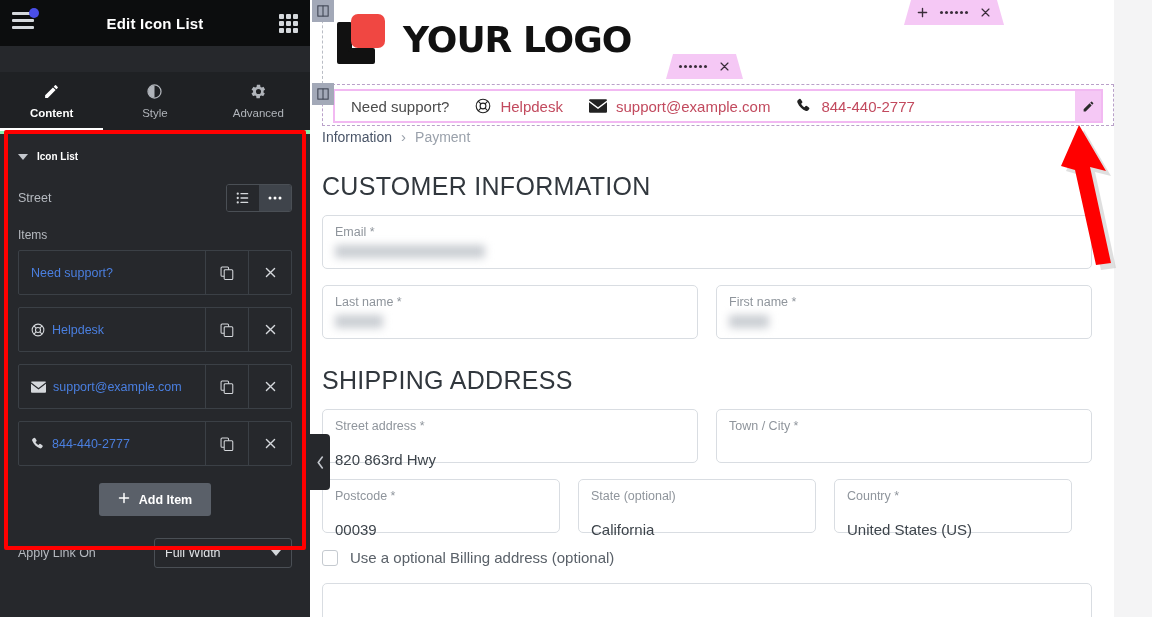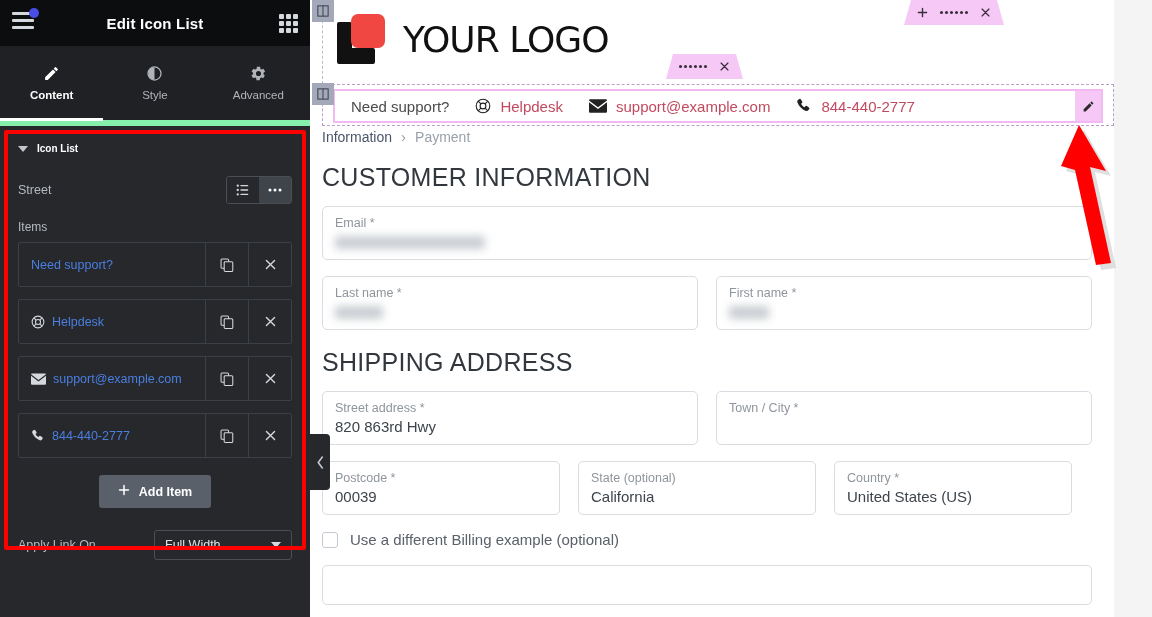--- a/index.html
+++ b/index.html
@@ -24,21 +24,21 @@
     display: flex; align-items: center; position: relative;
   }
   .hamburger { position: absolute; left: 12px; top: 12px; width: 26px; height: 22px; cursor: pointer; }
   .hamburger .bar { width: 22px; height: 3px; background: #d5d8dc; border-radius: 1px; margin-bottom: 4px; }
   .hamburger .dot { position: absolute; right: -1px; top: -4px; width: 10px; height: 10px; border-radius: 50%; background: #4a4ee8; }
   .panel-title { width: 100%; text-align: center; color: #fff; font-size: 15px; font-weight: bold; letter-spacing: .2px; }
   .grid-icon { position: absolute; right: 12px; top: 14px; width: 19px; height: 19px; display: grid;
     grid-template-columns: repeat(3,1fr); grid-template-rows: repeat(3,1fr); gap: 2px; cursor: pointer; }
   .grid-icon i { background: #d5d8dc; display: block; border-radius: 1px; }
 
-  .panel-tabs { height: 80px; background: #1f2124; display: flex; border-bottom: 6px solid #86efac; }
+  .panel-tabs { height: 62px; background: #1f2124; display: flex; border-bottom: 4px solid #86efac; margin-top: 26px; }
   .ptab { flex: 1; display: flex; flex-direction: column; align-items: center; justify-content: center;
     gap: 7px; color: #b0b4ba; font-size: 11.5px; cursor: pointer; position: relative; }
   .ptab.active { color: #fff; font-weight: bold; }
   .ptab.active::after { content: ""; position: absolute; left: 0; right: 0; bottom: -1px; height: 3px; background: #fff; }
   .ptab svg { display: block; }
 
   .redbox {
     position: absolute; left: 4px; top: 130px; width: 302px; height: 420px;
     border: 4px solid #ff0000; border-radius: 2px; pointer-events: none; z-index: 6;
   }
@@ -89,21 +89,21 @@
   .canvas-inner { position: absolute; left: 0; top: 0; right: 38px; bottom: 0; background: #fff; }
   .right-gutter { position: absolute; right: 0; top: 0; width: 38px; height: 617px; background: #f4f4f5; }
   .dashed-v { position: absolute; right: 38px; top: 0; width: 0; height: 617px; border-left: 2px dashed #b9bcc4; }
 
   
   .sec-logo { position: relative; height: 84px; border-left: 1px dashed #b9bcc4; margin-left: 12px; }
   .logo-wrap { display: flex; align-items: center; gap: 16px; padding: 14px 0 0 12px; }
   .logo-mark { position: relative; width: 52px; height: 50px; }
   .logo-l { position: absolute; left: 0; bottom: 0; width: 42px; height: 42px; }
   .logo-sq { position: absolute; right: 2px; top: 0; width: 34px; height: 34px; border-radius: 7px; background: #f04742; }
-  .logo-text { font-family: "DejaVu Sans", sans-serif; font-size: 36px; font-weight: normal; letter-spacing: -1px; color: #111; }
+  .logo-text { font-family: "DejaVu Sans", sans-serif; font-size: 36px; font-weight: bold; letter-spacing: -1px; color: #111; }
 
   .handle {
     position: absolute; width: 22px; height: 22px; background: #a3a9b8;
     display: flex; align-items: center; justify-content: center; cursor: move; z-index: 5;
   }
   .handle svg { display: block; }
 
   
   .pill {
     position: absolute; height: 25px; background: #f5c8f5;
@@ -129,29 +129,29 @@
     position: absolute; right: 0px; top: 0px; width: 26px; height: 30px; background: #f5c8f5;
     display: flex; align-items: center; justify-content: center; cursor: pointer; color: #2b2b2b;
   }
 
   
   .form { position: absolute; left: 12px; top: 128px; right: 22px; padding: 0 0 0 0; }
   .crumb { display: flex; align-items: center; gap: 9px; font-size: 14px; padding-left: 0; }
   .crumb .c1 { color: #4a5568; }
   .crumb .csep { color: #9aa1ab; font-size: 15px; }
   .crumb .c2 { color: #9aa1ab; }
-  .fh { font-size: 25px; color: #31373d; font-weight: normal; letter-spacing: .3px; margin-top: 18px; }
+  .fh { font-size: 25px; color: #31373d; font-weight: normal; letter-spacing: .3px; margin-top: 27px; }
   .fields { margin-top: 14px; }
   .frow { display: flex; gap: 18px; margin-bottom: 16px; }
   .field {
     border: 1px solid #d9dde2; border-radius: 5px; padding: 9px 12px 8px 12px; background: #fff;
     flex: 1; height: 54px;
   }
   .flab { font-size: 12.5px; color: #8f959c; }
-  .fval { font-size: 15px; color: #3d444b; margin-top: 3px; }
+  .fval { font-size: 15px; color: #3d444b; margin-top: 18px; }
   .fval.blur { color: transparent; background: #c9cdd2; border-radius: 2px; filter: blur(4px); display: inline-block; height: 13px; margin-top: 6px; }
   .chk-row { display: flex; align-items: center; gap: 12px; margin-top: 6px; }
   .chkbox { width: 16px; height: 16px; border: 1px solid #c5cad0; border-radius: 3px; background: #fff; cursor: pointer; }
   .chk-lab { font-size: 15px; color: #5a6169; }
   .stub { margin-top: 17px; height: 40px; border: 1px solid #d9dde2; border-radius: 5px; }
 
   
   .arrow { position: absolute; left: 735px; top: 120px; z-index: 20; pointer-events: none; }
 </style>
 </head>
@@ -514,21 +514,21 @@
               <div class="fval">California</div>
             </div>
             <div class="field" style="flex:0 0 238px;">
               <div class="flab">Country *</div>
               <div class="fval">United States (US)</div>
             </div>
           </div>
 
           <div class="chk-row">
             <span class="chkbox"></span>
-            <span class="chk-lab">Use a different Billing example (optional)</span>
+            <span class="chk-lab">Use a optional Billing address (optional)</span>
           </div>
 
           <div class="stub"></div>
         </div>
       </div>
     </div>
 
     <svg class="arrow" width="110" height="150" viewBox="0 0 110 150">
       <g transform="translate(4,3)">
         <path d="M30 2 L57 48 L41 44 L62 140 L47 142 L26 47 L12 43 Z" fill="#c0c0c0" opacity=".5" transform="translate(5,5)"></path>

